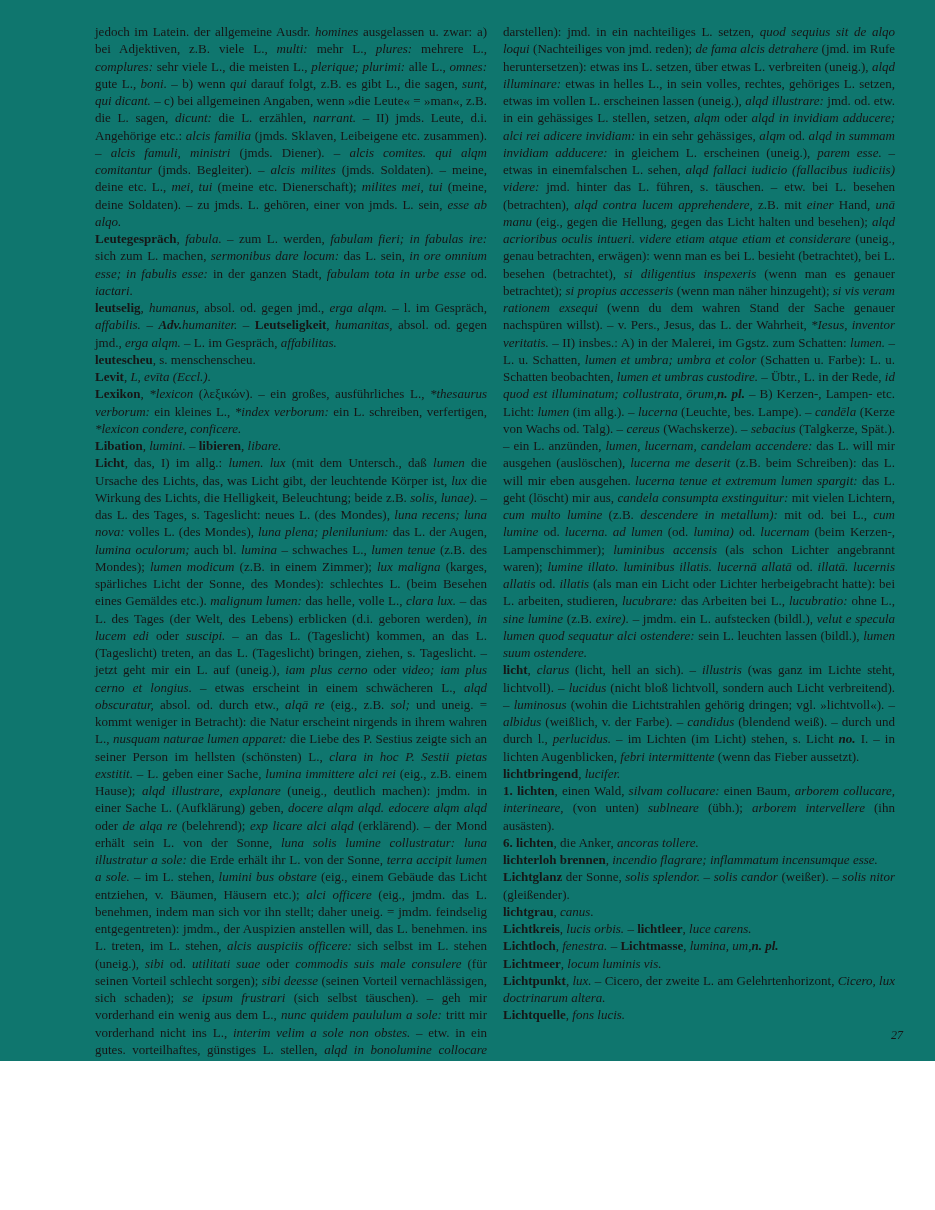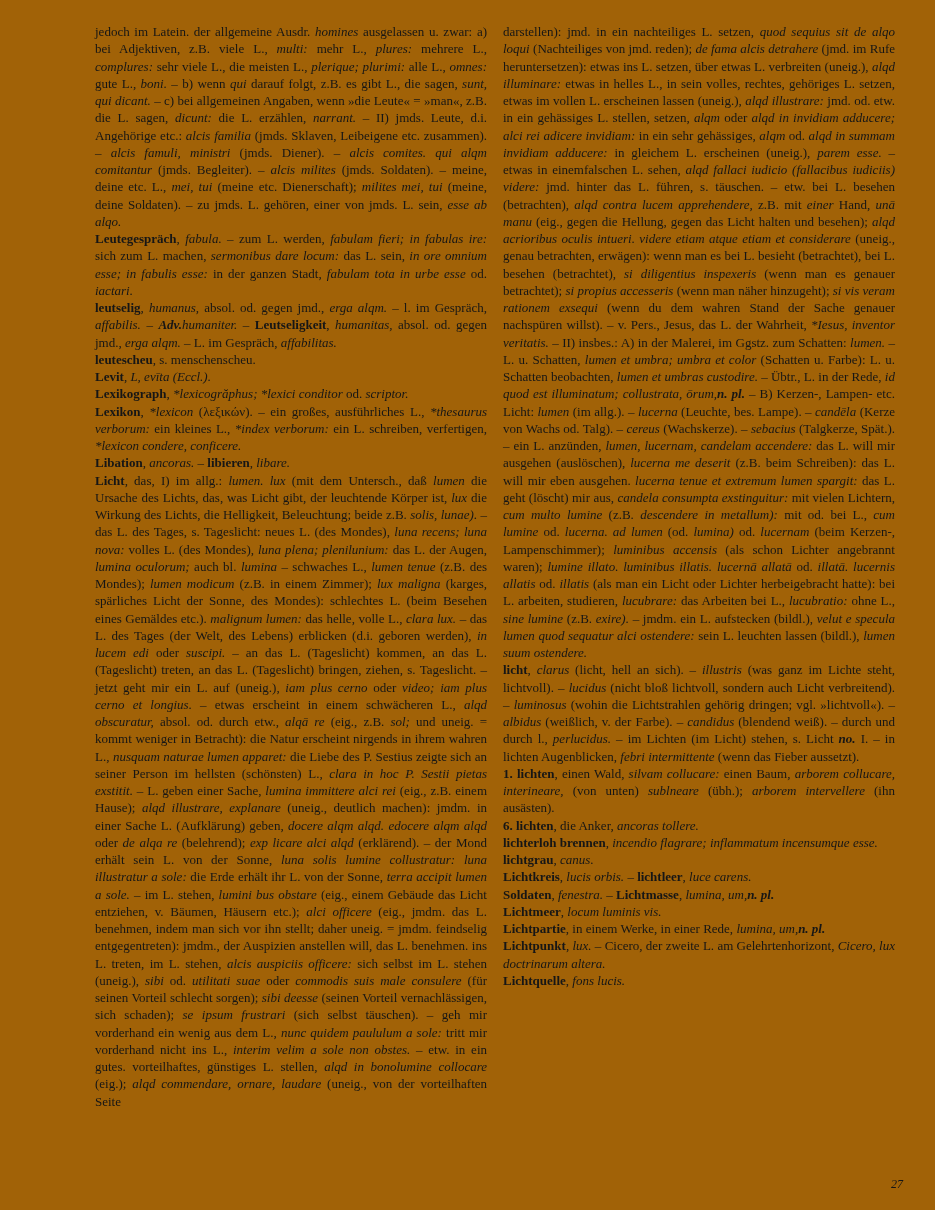--- a/index.html
+++ b/index.html
@@ -3,22 +3,22 @@
 <meta charset="utf-8">
 <style>
   html, body {
     margin: 0;
     padding: 0;
     background: #ffffff;
   }
   .page {
     position: relative;
     width: 935px;
-    height: 1210px;
-    background: #a16207;
+    height: 1061px;
+    background: #0f766e;
     overflow: hidden;
     font-family: "Liberation Serif", "DejaVu Serif", serif;
     color: #161616;
   }
   .columns {
     position: absolute;
     left: 95px;
     top: 23px;
     width: 801px;
     display: flex;
@@ -51,34 +51,34 @@
 <body>
 
 <div class="page">
   <div class="columns">
     <div class="col" id="col-left">
         <p class="entry">jedoch im Latein. der allgemeine Ausdr. <i>homines</i> ausgelassen u. zwar: a) bei Adjektiven, z.B. viele L., <i>multi:</i> mehr L., <i>plures:</i> mehrere L., <i>complures:</i> sehr viele L., die meisten L., <i>plerique; plurimi:</i> alle L., <i>omnes:</i> gute L., <i>boni.</i> – b) wenn <i>qui</i> darauf folgt, z.B. es gibt L., die sagen, <i>sunt, qui dicant.</i> – c) bei allgemeinen Angaben, wenn »die Leute« = »man«, z.B. die L. sagen, <i>dicunt:</i> die L. erzählen, <i>narrant.</i> – II) jmds. Leute, d.i. Angehörige etc.: <i>alcis familia</i> (jmds. Sklaven, Leibeigene etc. zusammen). – <i>alcis famuli, ministri</i> (jmds. Diener). – <i>alcis comites. qui alqm comitantur</i> (jmds. Begleiter). – <i>alcis milites</i> (jmds. Soldaten). – meine, deine etc. L., <i>mei, tui</i> (meine etc. Dienerschaft); <i>milites mei, tui</i> (meine, deine Soldaten). – zu jmds. L. gehören, einer von jmds. L. sein, <i>esse ab alqo.</i></p>
         <p class="entry"><b>Leutegespräch</b>, <i>fabula.</i> – zum L. werden, <i>fabulam fieri; in fabulas ire:</i> sich zum L. machen, <i>sermonibus dare locum:</i> das L. sein, <i>in ore omnium esse; in fabulis esse:</i> in der ganzen Stadt, <i>fabulam tota in urbe esse</i> od. <i>iactari.</i></p>
         <p class="entry"><b>leutselig</b>, <i>humanus,</i> absol. od. gegen jmd., <i>erga alqm.</i> – l. im Gespräch, <i>affabilis.</i> – <b><i>Adv.</i></b><i>humaniter.</i> – <b>Leutseligkeit</b>, <i>humanitas,</i> absol. od. gegen jmd., <i>erga alqm.</i> – L. im Gespräch, <i>affabilitas.</i></p>
         <p class="entry"><b>leutescheu</b>, s. menschenscheu.</p>
         <p class="entry"><b>Levit</b>, <i>L, evīta (Eccl.).</i></p>
-        <p class="entry"><b>Lexikograph</b>, <i>*lexicogrăphus; *lexici conditor</i> od. <i>scriptor.</i></p>
         <p class="entry"><b>Lexikon</b>, <i>*lexicon</i> (λεξικών). – ein großes, ausführliches L., <i>*thesaurus verborum:</i> ein kleines L., <i>*index verborum:</i> ein L. schreiben, verfertigen, <i>*lexicon condere, conficere.</i></p>
-        <p class="entry"><b>Libation</b>, <i>ancoras.</i> – <b>libieren</b>, <i>libare.</i></p>
+        <p class="entry"><b>Libation</b>, <i>lumini.</i> – <b>libieren</b>, <i>libare.</i></p>
         <p class="entry"><b>Licht</b>, das, I) im allg.: <i>lumen. lux</i> (mit dem Untersch., daß <i>lumen</i> die Ursache des Lichts, das, was Licht gibt, der leuchtende Körper ist, <i>lux</i> die Wirkung des Lichts, die Helligkeit, Beleuchtung; beide z.B. <i>solis, lunae).</i> – das L. des Tages, s. Tageslicht: neues L. (des Mondes), <i>luna recens; luna nova:</i> volles L. (des Mondes), <i>luna plena; plenilunium:</i> das L. der Augen, <i>lumina oculorum;</i> auch bl. <i>lumina</i> – schwaches L., <i>lumen tenue</i> (z.B. des Mondes); <i>lumen modicum</i> (z.B. in einem Zimmer); <i>lux maligna</i> (karges, spärliches Licht der Sonne, des Mondes): schlechtes L. (beim Besehen eines Gemäldes etc.). <i>malignum lumen:</i> das helle, volle L., <i>clara lux.</i> – das L. des Tages (der Welt, des Lebens) erblicken (d.i. geboren werden), <i>in lucem edi</i> oder <i>suscipi.</i> – an das L. (Tageslicht) kommen, an das L. (Tageslicht) treten, an das L. (Tageslicht) bringen, ziehen, s. Tageslicht. – jetzt geht mir ein L. auf (uneig.), <i>iam plus cerno</i> oder <i>video; iam plus cerno et longius.</i> – etwas erscheint in einem schwächeren L., <i>alqd obscuratur,</i> absol. od. durch etw., <i>alqā re</i> (eig., z.B. <i>sol;</i> und uneig. = kommt weniger in Betracht): die Natur erscheint nirgends in ihrem wahren L., <i>nusquam naturae lumen apparet:</i> die Liebe des P. Sestius zeigte sich an seiner Person im hellsten (schönsten) L., <i>clara in hoc P. Sestii pietas exstitit.</i> – L. geben einer Sache, <i>lumina immittere alci rei</i> (eig., z.B. einem Hause); <i>alqd illustrare, explanare</i> (uneig., deutlich machen): jmdm. in einer Sache L. (Aufklärung) geben, <i>docere alqm alqd. edocere alqm alqd</i> oder <i>de alqa re</i> (belehrend); <i>exp licare alci alqd</i> (erklärend). – der Mond erhält sein L. von der Sonne, <i>luna solis lumine collustratur: luna illustratur a sole:</i> die Erde erhält ihr L. von der Sonne, <i>terra accipit lumen a sole.</i> – im L. stehen, <i>lumini bus obstare</i> (eig., einem Gebäude das Licht entziehen, v. Bäumen, Häusern etc.); <i>alci officere</i> (eig., jmdm. das L. benehmen, indem man sich vor ihn stellt; daher uneig. = jmdm. feindselig entgegentreten): jmdm., der Auspizien anstellen will, das L. benehmen. ins L. treten, im L. stehen, <i>alcis auspiciis officere:</i> sich selbst im L. stehen (uneig.), <i>sibi</i> od. <i>utilitati suae</i> oder <i>commodis suis male consulere</i> (für seinen Vorteil schlecht sorgen); <i>sibi deesse</i> (seinen Vorteil vernachlässigen, sich schaden); <i>se ipsum frustrari</i> (sich selbst täuschen). – geh mir vorderhand ein wenig aus dem L., <i>nunc quidem paululum a sole:</i> tritt mir vorderhand nicht ins L., <i>interim velim a sole non obstes.</i> – etw. in ein gutes. vorteilhaftes, günstiges L. stellen, <i>alqd in bonolumine collocare</i> (eig.); <i>alqd commendare, ornare, laudare</i> (uneig., von der vorteilhaften Seite</p>
       </div>
     <div class="col" id="col-right">
         <p class="entry">darstellen): jmd. in ein nachteiliges L. setzen, <i>quod sequius sit de alqo loqui</i> (Nachteiliges von jmd. reden); <i>de fama alcis detrahere</i> (jmd. im Rufe heruntersetzen): etwas ins L. setzen, über etwas L. verbreiten (uneig.), <i>alqd illuminare:</i> etwas in helles L., in sein volles, rechtes, gehöriges L. setzen, etwas im vollen L. erscheinen lassen (uneig.), <i>alqd illustrare:</i> jmd. od. etw. in ein gehässiges L. stellen, setzen, <i>alqm</i> oder <i>alqd in invidiam adducere; alci rei adicere invidiam:</i> in ein sehr gehässiges, <i>alqm</i> od. <i>alqd in summam invidiam adducere:</i> in gleichem L. erscheinen (uneig.), <i>parem esse.</i> – etwas in einemfalschen L. sehen, <i>alqd fallaci iudicio (fallacibus iudiciis) videre:</i> jmd. hinter das L. führen, s. täuschen. – etw. bei L. besehen (betrachten), <i>alqd contra lucem apprehendere,</i> z.B. mit <i>einer</i> Hand, <i>unā manu</i> (eig., gegen die Hellung, gegen das Licht halten und besehen); <i>alqd acrioribus oculis intueri. videre etiam atque etiam et considerare</i> (uneig., genau betrachten, erwägen): wenn man es bei L. besieht (betrachtet), bei L. besehen (betrachtet), <i>si diligentius inspexeris</i> (wenn man es genauer betrachtet); <i>si propius accesseris</i> (wenn man näher hinzugeht); <i>si vis veram rationem exsequi</i> (wenn du dem wahren Stand der Sache genauer nachspüren willst). – v. Pers., Jesus, das L. der Wahrheit, <i>*Iesus, inventor veritatis.</i> – II) insbes.: A) in der Malerei, im Ggstz. zum Schatten: <i>lumen.</i> – L. u. Schatten, <i>lumen et umbra; umbra et color</i> (Schatten u. Farbe): L. u. Schatten beobachten, <i>lumen et umbras custodire.</i> – Übtr., L. in der Rede, <i>id quod est illuminatum; collustrata, ōrum,</i><b><i>n. pl.</i></b> – B) Kerzen-, Lampen- etc. Licht: <i>lumen</i> (im allg.). – <i>lucerna</i> (Leuchte, bes. Lampe). – <i>candēla</i> (Kerze von Wachs od. Talg). – <i>cereus</i> (Wachskerze). – <i>sebacius</i> (Talgkerze, Spät.). – ein L. anzünden, <i>lumen, lucernam, candelam accendere:</i> das L. will mir ausgehen (auslöschen), <i>lucerna me deserit</i> (z.B. beim Schreiben): das L. will mir eben ausgehen. <i>lucerna tenue et extremum lumen spargit:</i> das L. geht (löscht) mir aus, <i>candela consumpta exstinguitur:</i> mit vielen Lichtern, <i>cum multo lumine</i> (z.B. <i>descendere in metallum):</i> mit od. bei L., <i>cum lumine</i> od. <i>lucerna. ad lumen</i> (od. <i>lumina)</i> od. <i>lucernam</i> (beim Kerzen-, Lampenschimmer); <i>luminibus accensis</i> (als schon Lichter angebrannt waren); <i>lumine illato. luminibus illatis. lucernā allatā</i> od. <i>illatā. lucernis allatis</i> od. <i>illatis</i> (als man ein Licht oder Lichter herbeigebracht hatte): bei L. arbeiten, studieren, <i>lucubrare:</i> das Arbeiten bei L., <i>lucubratio:</i> ohne L., <i>sine lumine</i> (z.B. <i>exire).</i> – jmdm. ein L. aufstecken (bildl.), <i>velut e specula lumen quod sequatur alci ostendere:</i> sein L. leuchten lassen (bildl.), <i>lumen suum ostendere.</i></p>
         <p class="entry"><b>licht</b>, <i>clarus</i> (licht, hell an sich). – <i>illustris</i> (was ganz im Lichte steht, lichtvoll). – <i>lucidus</i> (nicht bloß lichtvoll, sondern auch Licht verbreitend). – <i>luminosus</i> (wohin die Lichtstrahlen gehörig dringen; vgl. »lichtvoll«). – <i>albidus</i> (weißlich, v. der Farbe). – <i>candidus</i> (blendend weiß). – durch und durch l., <i>perlucidus.</i> – im Lichten (im Licht) stehen, s. Licht <b><i>no.</i></b> I. – in lichten Augenblicken, <i>febri intermittente</i> (wenn das Fieber aussetzt).</p>
+        <p class="entry"><b>lichtbringend</b>, <i>lucifer.</i></p>
         <p class="entry"><b>1. lichten</b>, einen Wald, <i>silvam collucare:</i> einen Baum, <i>arborem collucare, interineare,</i> (von unten) <i>sublneare</i> (übh.); <i>arborem intervellere</i> (ihn ausästen).</p>
         <p class="entry"><b>6. lichten</b>, die Anker, <i>ancoras tollere.</i></p>
         <p class="entry"><b>lichterloh brennen</b>, <i>incendio flagrare; inflammatum incensumque esse.</i></p>
+        <p class="entry"><b>Lichtglanz</b> der Sonne, <i>solis splendor.</i> – <i>solis candor</i> (weißer). – <i>solis nitor</i> (gleißender).</p>
         <p class="entry"><b>lichtgrau</b>, <i>canus.</i></p>
         <p class="entry"><b>Lichtkreis</b>, <i>lucis orbis.</i> – <b>lichtleer</b>, <i>luce carens.</i></p>
-        <p class="entry"><b>Soldaten</b>, <i>fenestra.</i> – <b>Lichtmasse</b>, <i>lumina, um,</i><b><i>n. pl.</i></b></p>
+        <p class="entry"><b>Lichtloch</b>, <i>fenestra.</i> – <b>Lichtmasse</b>, <i>lumina, um,</i><b><i>n. pl.</i></b></p>
         <p class="entry"><b>Lichtmeer</b>, <i>locum luminis vis.</i></p>
-        <p class="entry"><b>Lichtpartie</b>, in einem Werke, in einer Rede, <i>lumina, um,</i><b><i>n. pl.</i></b></p>
         <p class="entry"><b>Lichtpunkt</b>, <i>lux.</i> – Cicero, der zweite L. am Gelehrtenhorizont, <i>Cicero, lux doctrinarum altera.</i></p>
         <p class="entry"><b>Lichtquelle</b>, <i>fons lucis.</i></p>
       </div>
   </div>
   <div class="pagenum">27</div>
 </div>
 
 </body></html>

